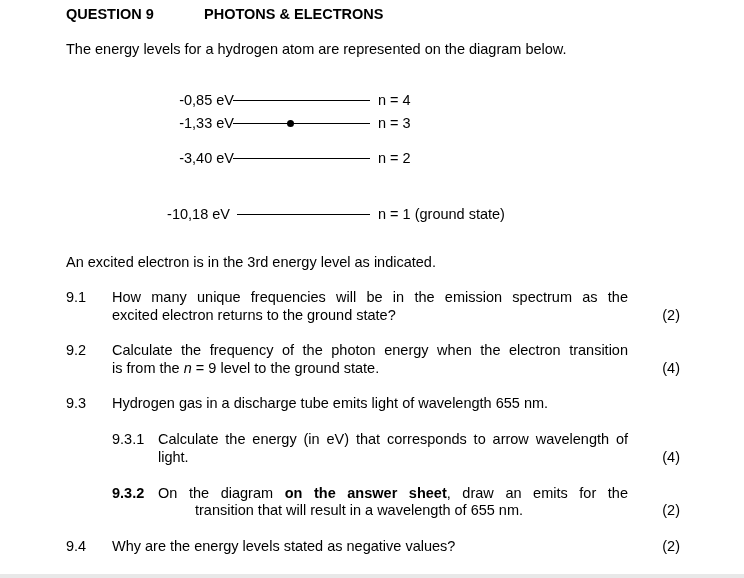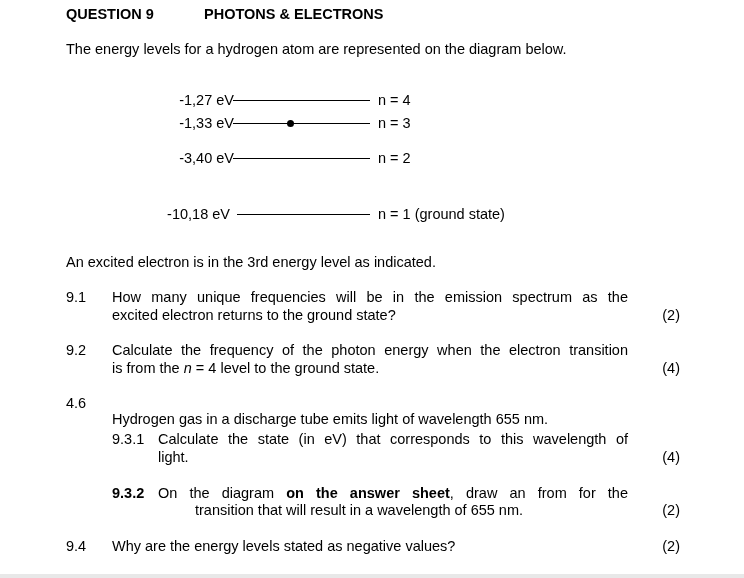--- a/index.html
+++ b/index.html
@@ -18,21 +18,21 @@
 </head>
 <body>
 
 <div class="abs bold" style="left:66px; top:6px;">QUESTION 9</div>
 <div class="abs bold" style="left:204px; top:6px;">PHOTONS &amp; ELECTRONS</div>
 
 <div class="abs" style="left:66px; top:41px;">The energy levels for a hydrogen atom are represented on the diagram below.</div>
 
 <div>
 
-  <div class="abs right" style="left:150px; width:84px; top:92px;">-1,27 eV</div>
+  <div class="abs right" style="left:150px; width:84px; top:92px;">-0,85 eV</div>
   <div class="line" style="left:233px; width:137px; top:100px;"></div>
   <div class="abs" style="left:378px; top:92px;">n = 4</div>
 
   <div class="abs right" style="left:150px; width:84px; top:115px;">-1,33 eV</div>
   <div class="line" style="left:233px; width:137px; top:123px;"></div>
   <div class="dot" style="left:287px; top:120px;"></div>
   <div class="abs" style="left:378px; top:115px;">n = 3</div>
 
   <div class="abs right" style="left:150px; width:84px; top:150px;">-3,40 eV</div>
   <div class="line" style="left:233px; width:137px; top:158px;"></div>
@@ -48,39 +48,39 @@
 <div>
   <div class="abs" style="left:66px; top:289px;">9.1</div>
   <div class="abs just" style="left:112px; width:516px; top:289px;">How many unique frequencies will be in the emission spectrum as the</div>
   <div class="abs" style="left:112px; top:307px;">excited electron returns to the ground state?</div>
   <div class="abs right" style="left:640px; width:40px; top:307px;">(2)</div>
 </div>
 
 <div>
   <div class="abs" style="left:66px; top:342px;">9.2</div>
   <div class="abs just" style="left:112px; width:516px; top:342px;">Calculate the frequency of the photon energy when the electron transition</div>
-  <div class="abs" style="left:112px; top:360px;"><span>is from the </span><i>n</i><span> = 4 level to the ground state.</span></div>
+  <div class="abs" style="left:112px; top:360px;"><span>is from the </span><i>n</i><span> = 9 level to the ground state.</span></div>
   <div class="abs right" style="left:640px; width:40px; top:360px;">(4)</div>
 </div>
 
 <div>
-  <div class="abs" style="left:66px; top:395px;">4.6</div>
-  <div class="abs" style="left:112px; top:395px;margin-top:16px;">Hydrogen gas in a discharge tube emits light of wavelength 655 nm.</div>
+  <div class="abs" style="left:66px; top:395px;">9.3</div>
+  <div class="abs" style="left:112px; top:395px;">Hydrogen gas in a discharge tube emits light of wavelength 655 nm.</div>
 </div>
 
 <div>
   <div class="abs" style="left:112px; top:431px;">9.3.1</div>
-  <div class="abs just" style="left:158px; width:470px; top:431px;">Calculate the state (in eV) that corresponds to this wavelength of</div>
+  <div class="abs just" style="left:158px; width:470px; top:431px;">Calculate the energy (in eV) that corresponds to arrow wavelength of</div>
   <div class="abs" style="left:158px; top:449px;">light.</div>
   <div class="abs right" style="left:640px; width:40px; top:449px;">(4)</div>
 </div>
 
 <div>
   <div class="abs" style="left:112px; top:485px;font-weight:bold;">9.3.2</div>
-  <div class="abs just" style="left:158px; width:470px; top:485px;"><span>On the diagram </span><b>on the answer sheet</b><span>, draw an from for the</span></div>
+  <div class="abs just" style="left:158px; width:470px; top:485px;"><span>On the diagram </span><b>on the answer sheet</b><span>, draw an emits for the</span></div>
   <div class="abs" style="left:158px; top:502px;margin-left:37px;">transition that will result in a wavelength of 655 nm.</div>
   <div class="abs right" style="left:640px; width:40px; top:502px;">(2)</div>
 </div>
 
 <div>
   <div class="abs" style="left:66px; top:538px;">9.4</div>
   <div class="abs" style="left:112px; top:538px;">Why are the energy levels stated as negative values?</div>
   <div class="abs right" style="left:640px; width:40px; top:538px;">(2)</div>
   <div class="abs right bold" style="left:640px; width:40px; top:554px;margin-top:23px;">[14]</div>
 </div>

